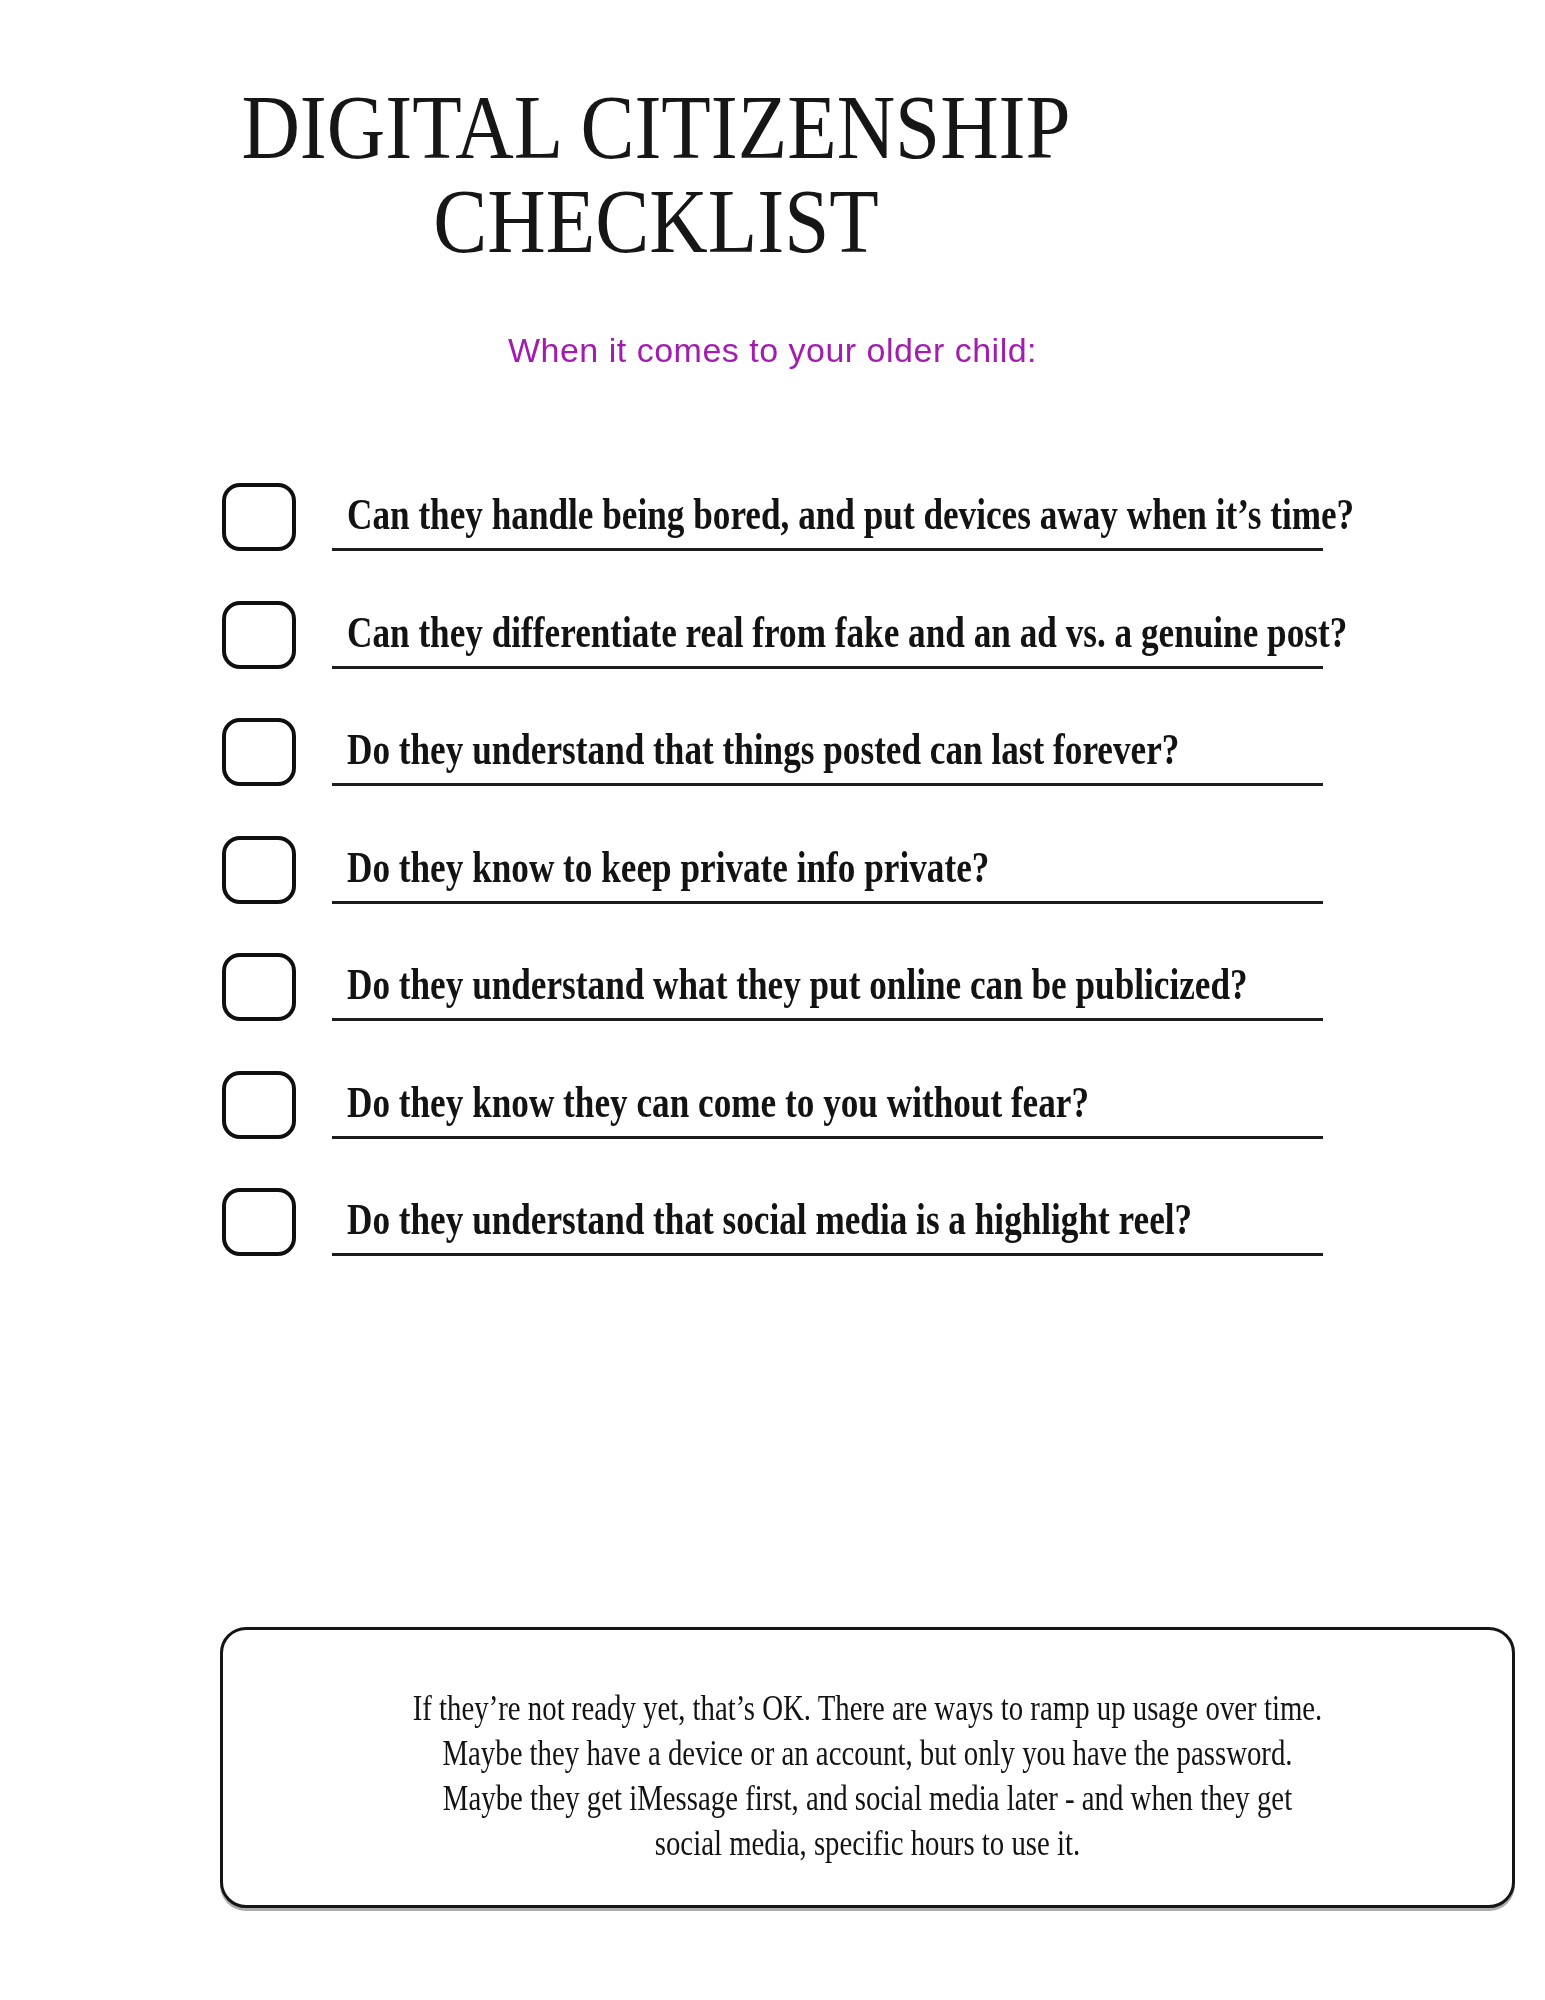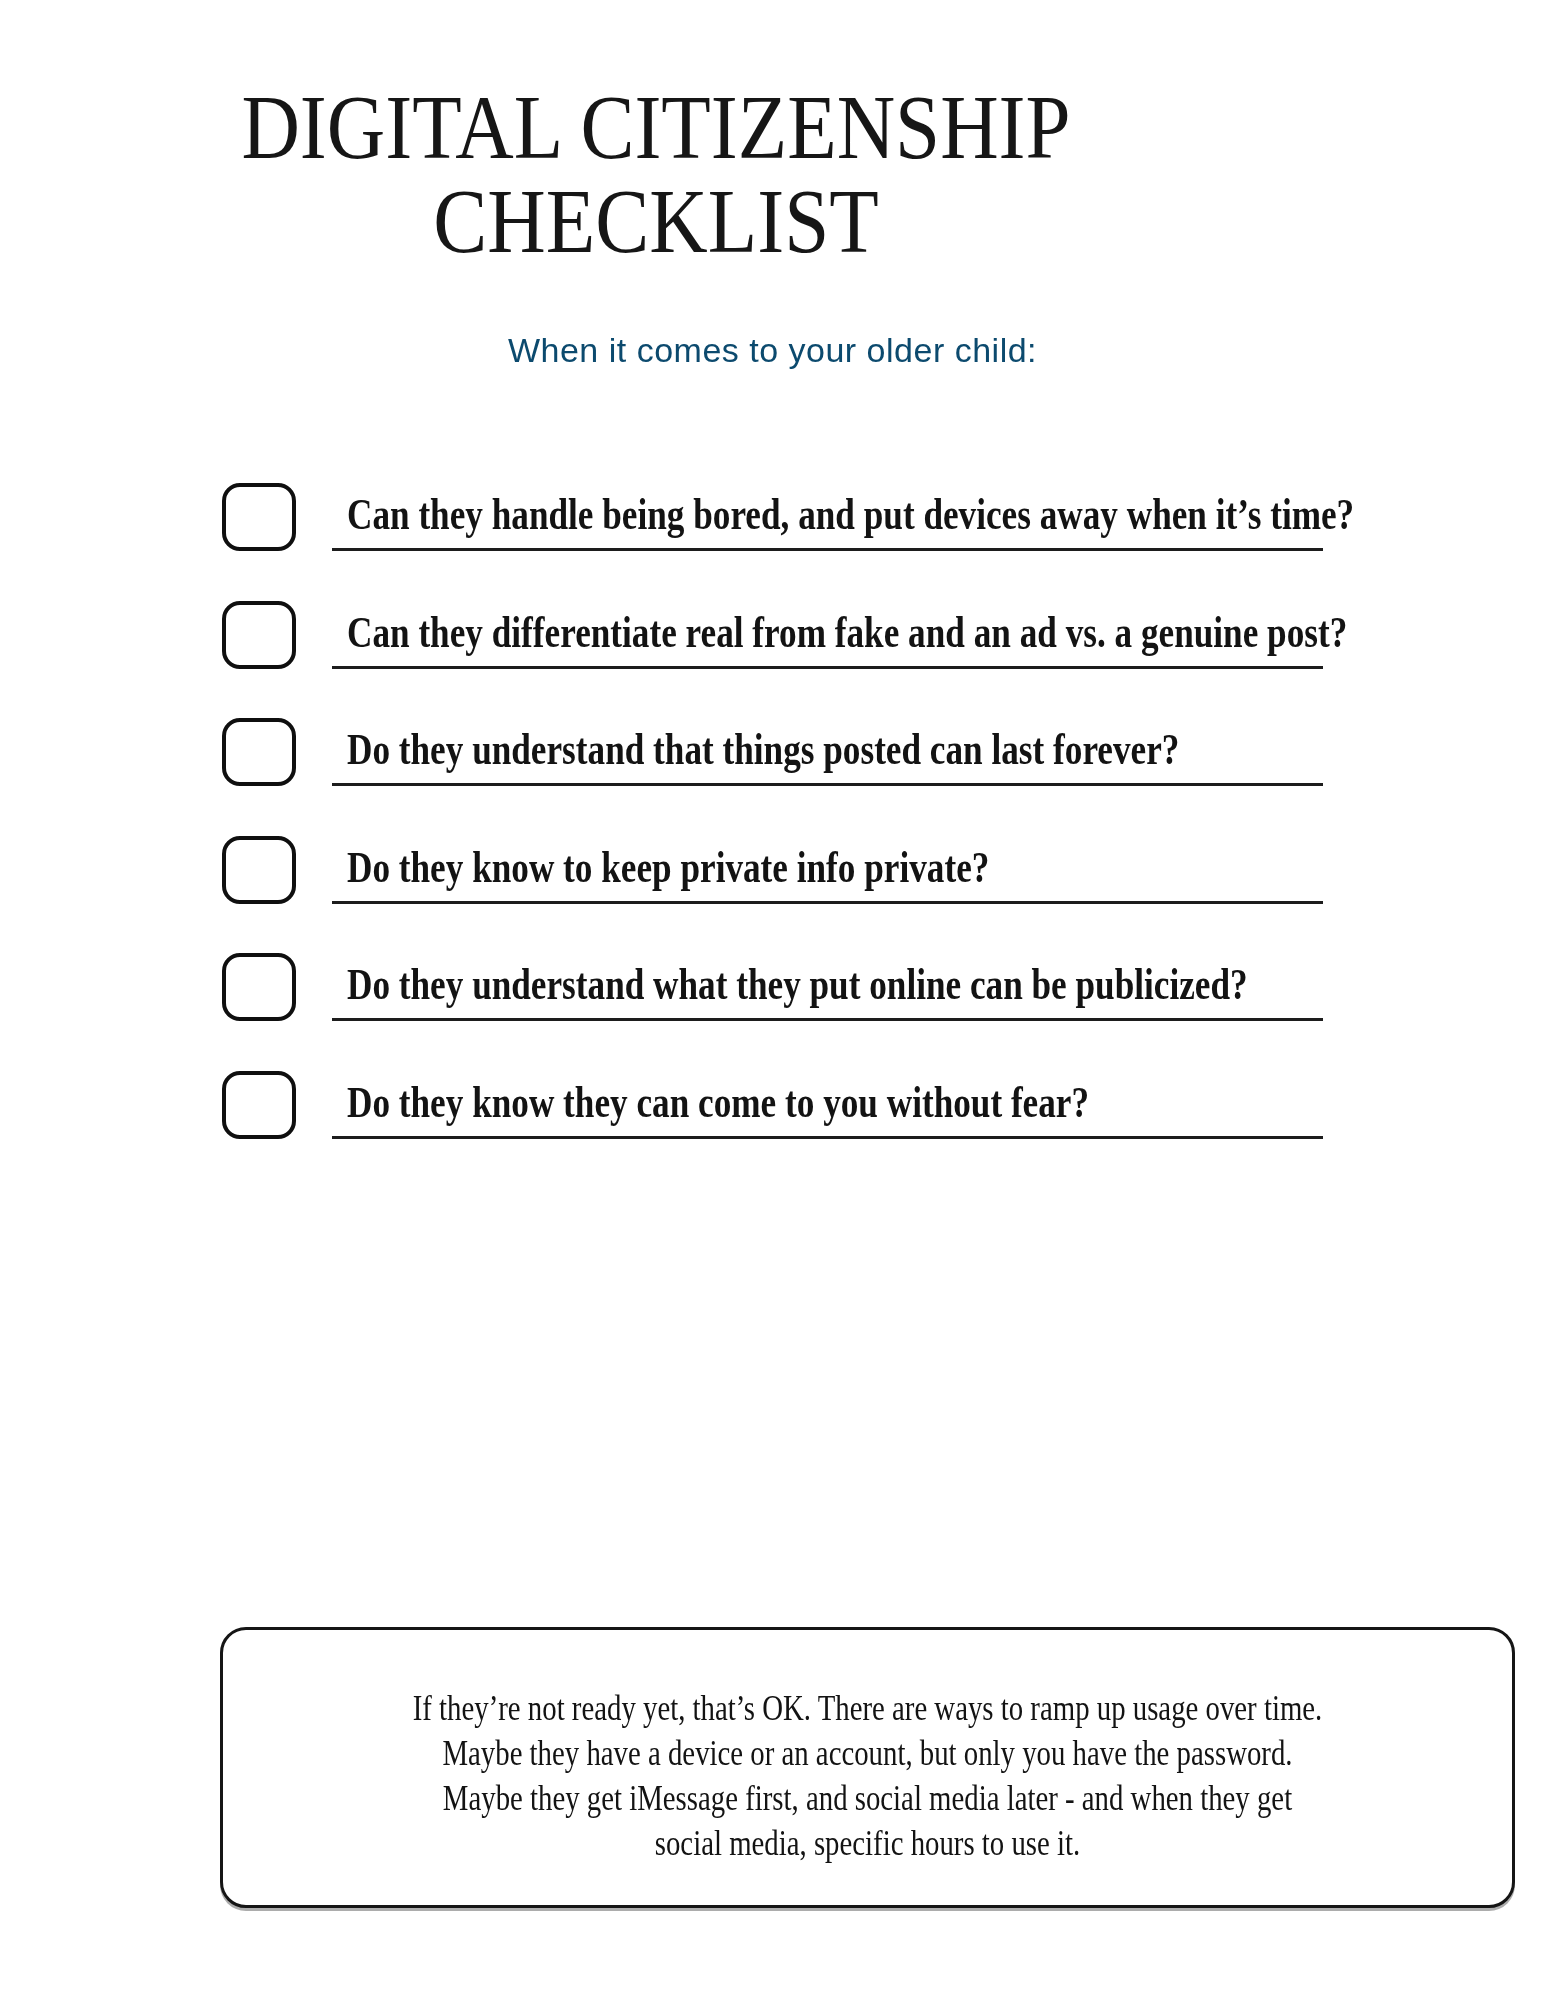--- a/index.html
+++ b/index.html
@@ -33,21 +33,21 @@
 
   
   .subtitle {
     position: absolute;
     top: 330px; left: 0; width: 1545px;
     text-align: center;
     font-family: "Liberation Sans", sans-serif;
     font-size: 34px;
     line-height: 40px;
     letter-spacing: 0.5px;
-    color: #0c4a6e;
+    color: #a21caf;
   }
 
   
   .checklist {
     position: absolute;
     top: 483px; left: 222px;
     display: flex;
     flex-direction: column;
     row-gap: 49.5px;
   }
@@ -155,20 +155,26 @@
     </div>
 
 
     <div class="check-row">
       <div class="checkbox"></div>
       <div class="answer-line">
         <span class="item-label">Do they know they can come to you without fear?</span>
       </div>
     </div>
 
+    <div class="check-row">
+      <div class="checkbox"></div>
+      <div class="answer-line">
+        <span class="item-label">Do they understand that social media is a highlight reel?</span>
+      </div>
+    </div>
   </div>
 
 <div class="note-box">
 
     <div class="note-line">If they’re not ready yet, that’s OK. There are ways to ramp up usage over time.</div>
 
     <div class="note-line">Maybe they have a device or an account, but only you have the password.</div>
 
     <div class="note-line">Maybe they get iMessage first, and social media later - and when they get</div>
 

